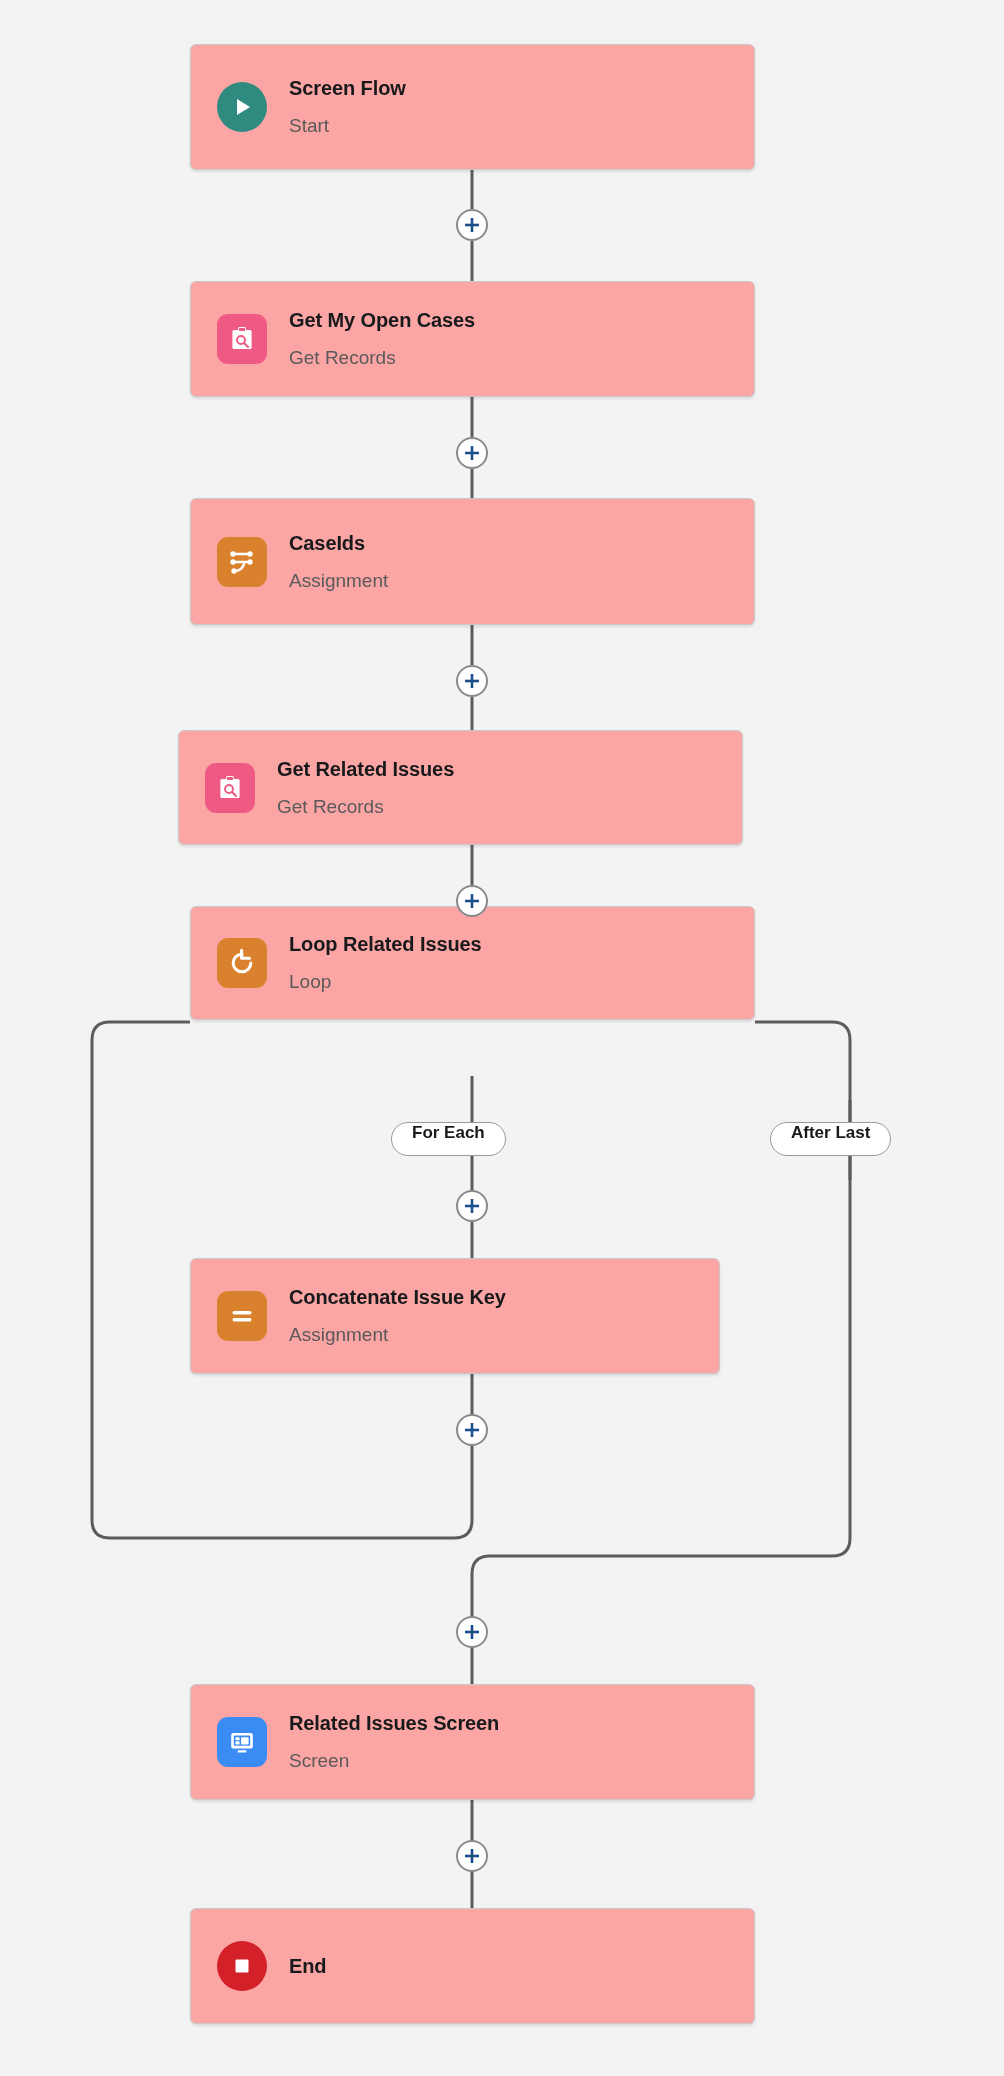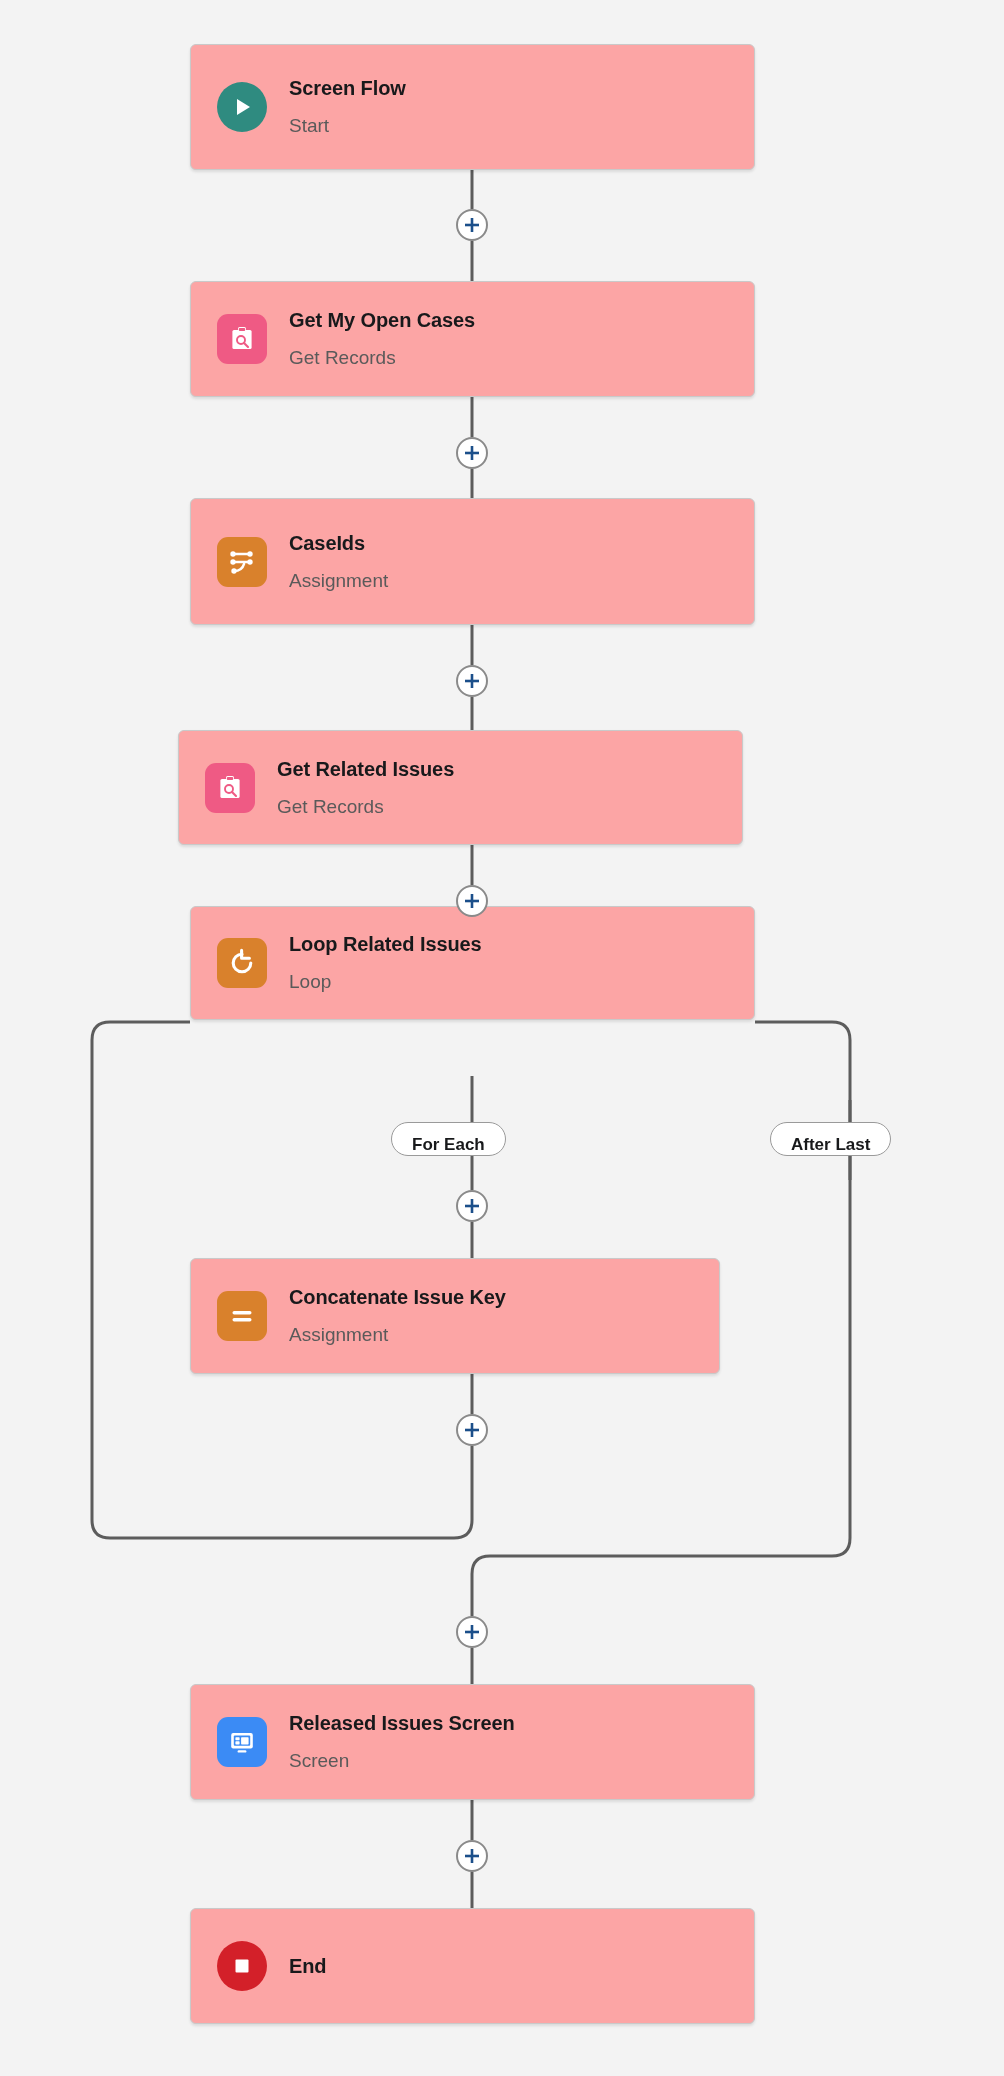--- a/index.html
+++ b/index.html
@@ -97,21 +97,21 @@
   .plus svg { display: block; }
 
   
   .pill {
     position: absolute;
     height: 34px;
     background: #ffffff;
     border: 1.5px solid #9a9a9a;
     border-radius: 17px;
     display: flex;
-    align-items: flex-end;
+    align-items: flex-start;
     justify-content: center;
     padding: 0 20px;
     font-size: 17px;
     font-weight: bold;
     color: #18191b;
     white-space: nowrap;
   }
 </style>
 </head>
 <body>
@@ -248,21 +248,21 @@
       <svg width="32" height="32" viewBox="0 0 32 32" aria-hidden="true">
         <rect x="5.2" y="7" width="21.6" height="15.4" rx="2" fill="#ffffff"></rect>
         <rect x="7.8" y="9.6" width="16.4" height="10.2" rx="1" fill="#3b8bf5"></rect>
         <rect x="9.4" y="11.2" width="4.2" height="3.1" rx="0.7" fill="#ffffff"></rect>
         <rect x="9.4" y="15.3" width="4.2" height="3.1" rx="0.7" fill="#ffffff"></rect>
         <rect x="15.1" y="11.2" width="7.5" height="7.2" rx="0.7" fill="#ffffff"></rect>
         <rect x="11.6" y="24.2" width="8.8" height="2.4" rx="1.2" fill="#ffffff"></rect>
       </svg>
     </div>
     <div class="node-text">
-      <div class="node-title">Released Issues Screen</div>
+      <div class="node-title">Related Issues Screen</div>
       <div class="node-sub">Screen</div>
     </div>
   </div>
 
   <div class="node" style="left:190px; top:1908px; width:565px; height:116px;">
     <div class="node-icon circle ic-red">
       <svg width="28" height="28" viewBox="0 0 28 28" aria-hidden="true">
         <rect x="7.5" y="7.5" width="13" height="13" rx="1" fill="#ffffff"></rect>
       </svg>
     </div>

